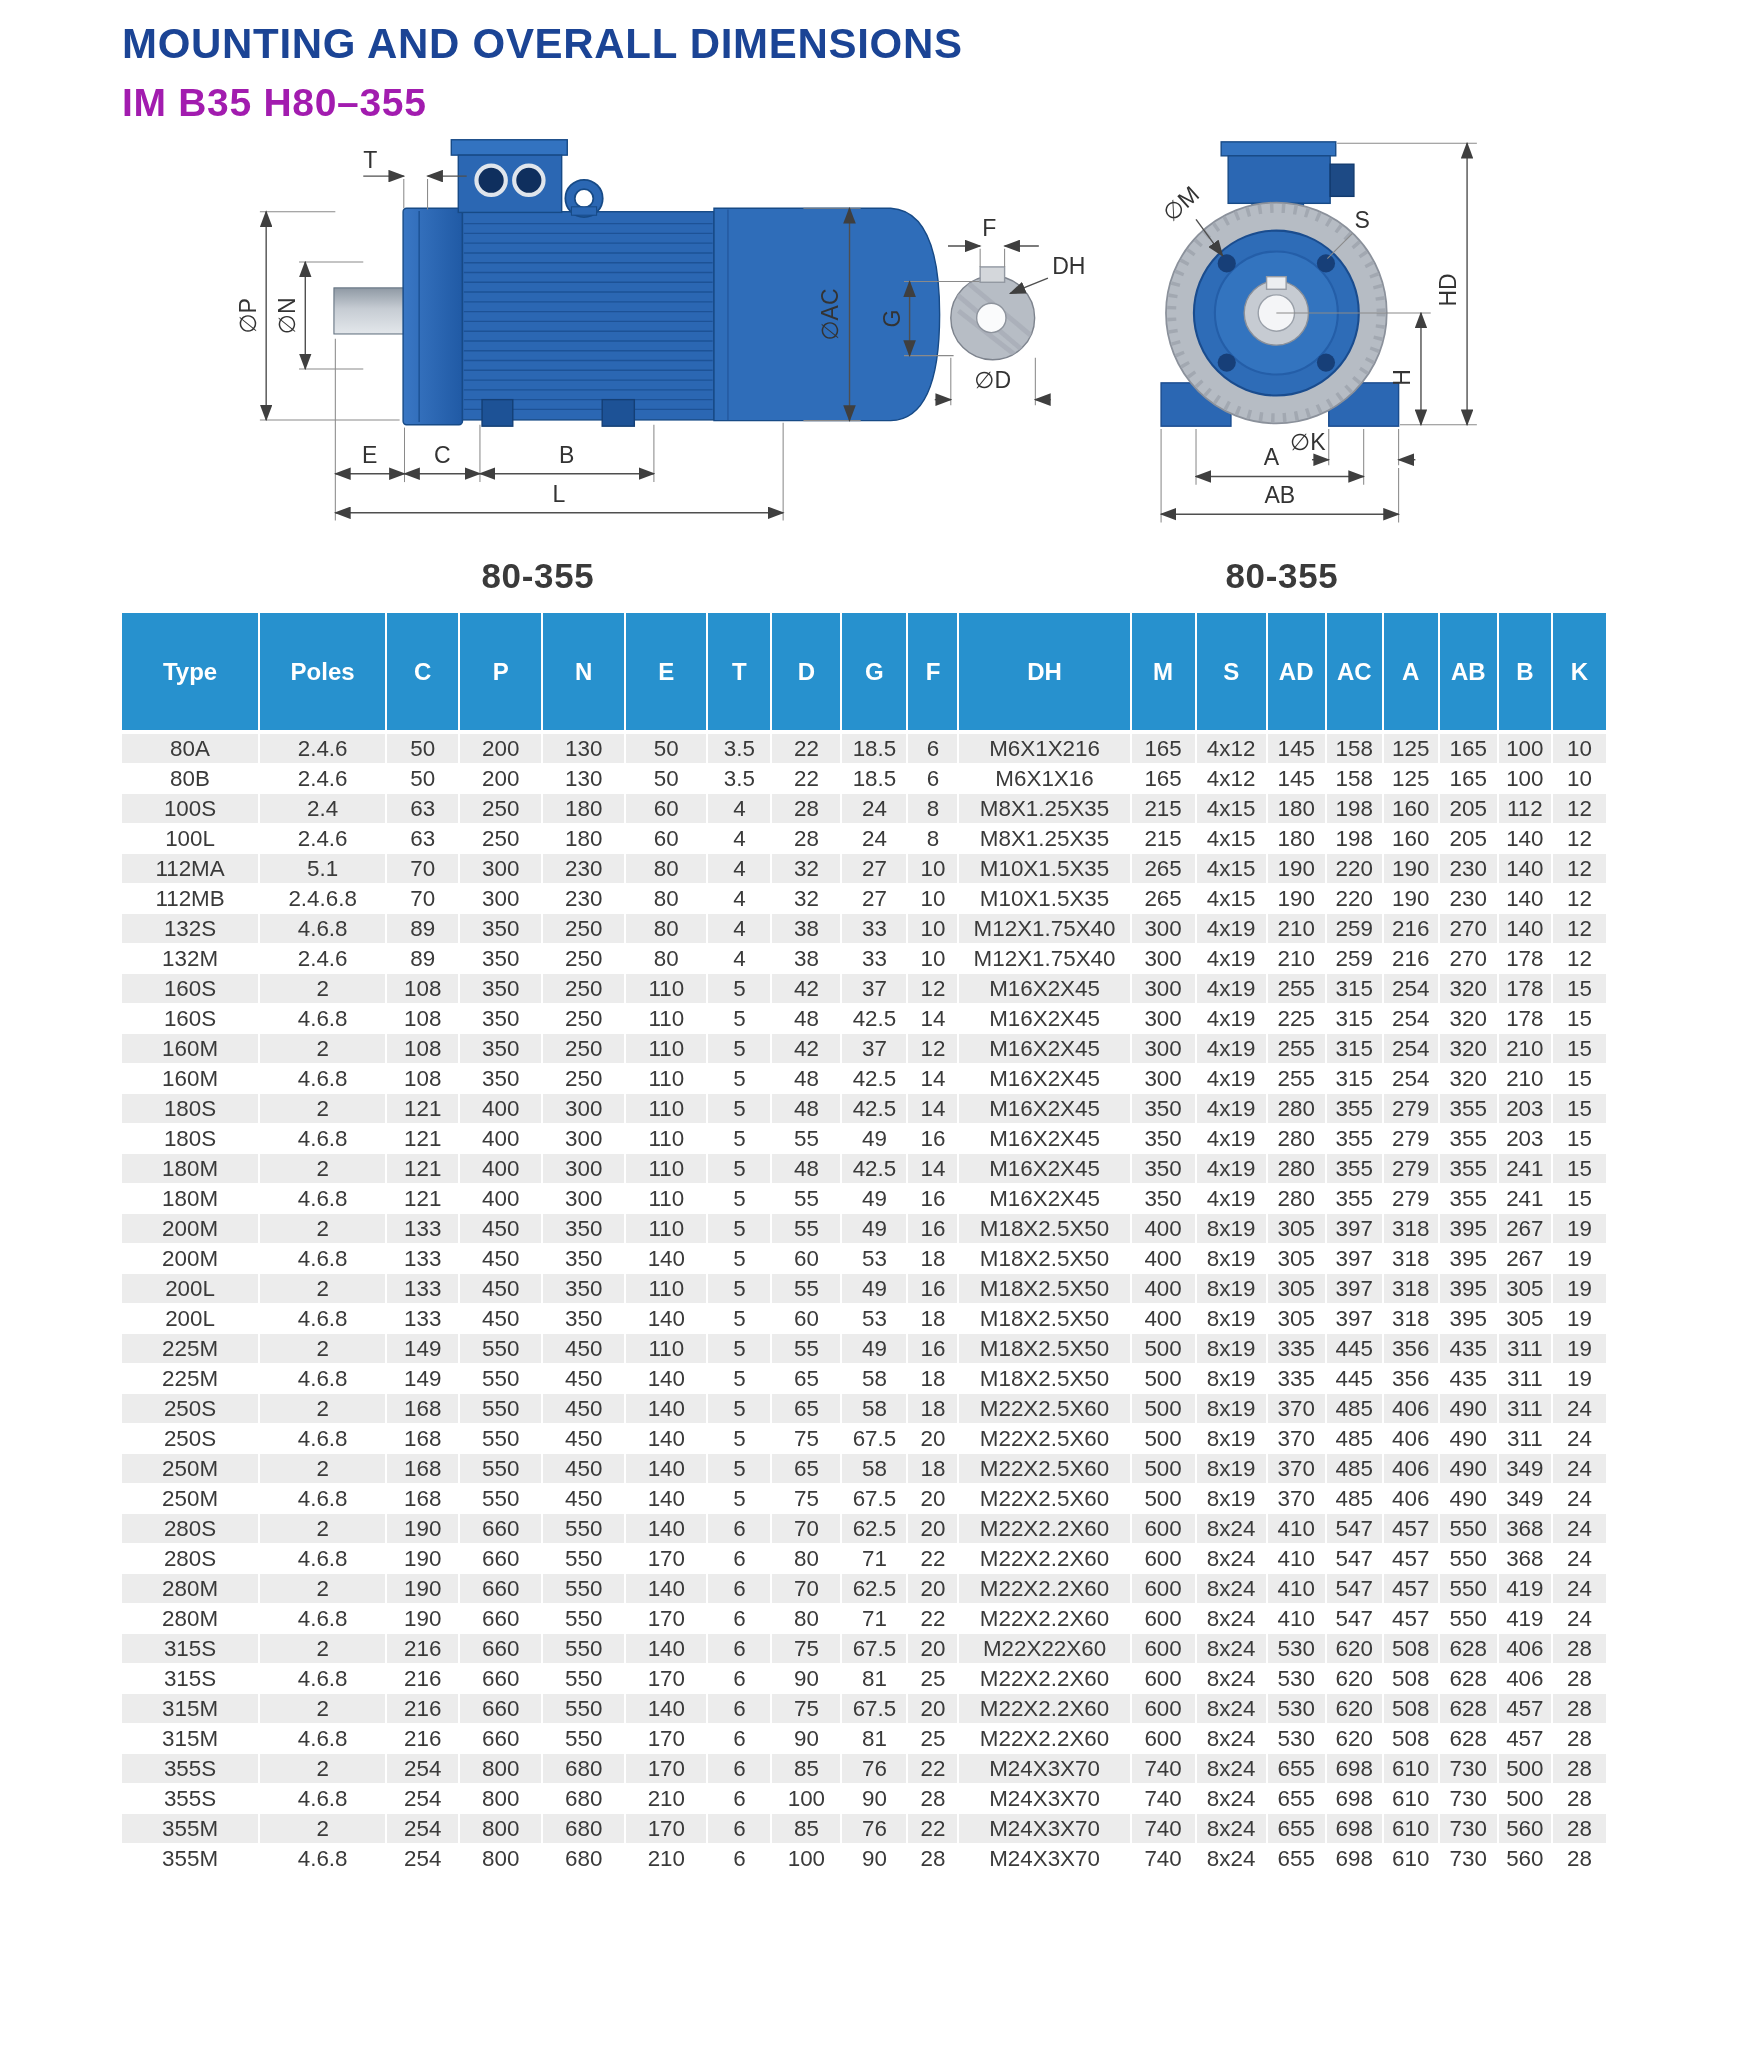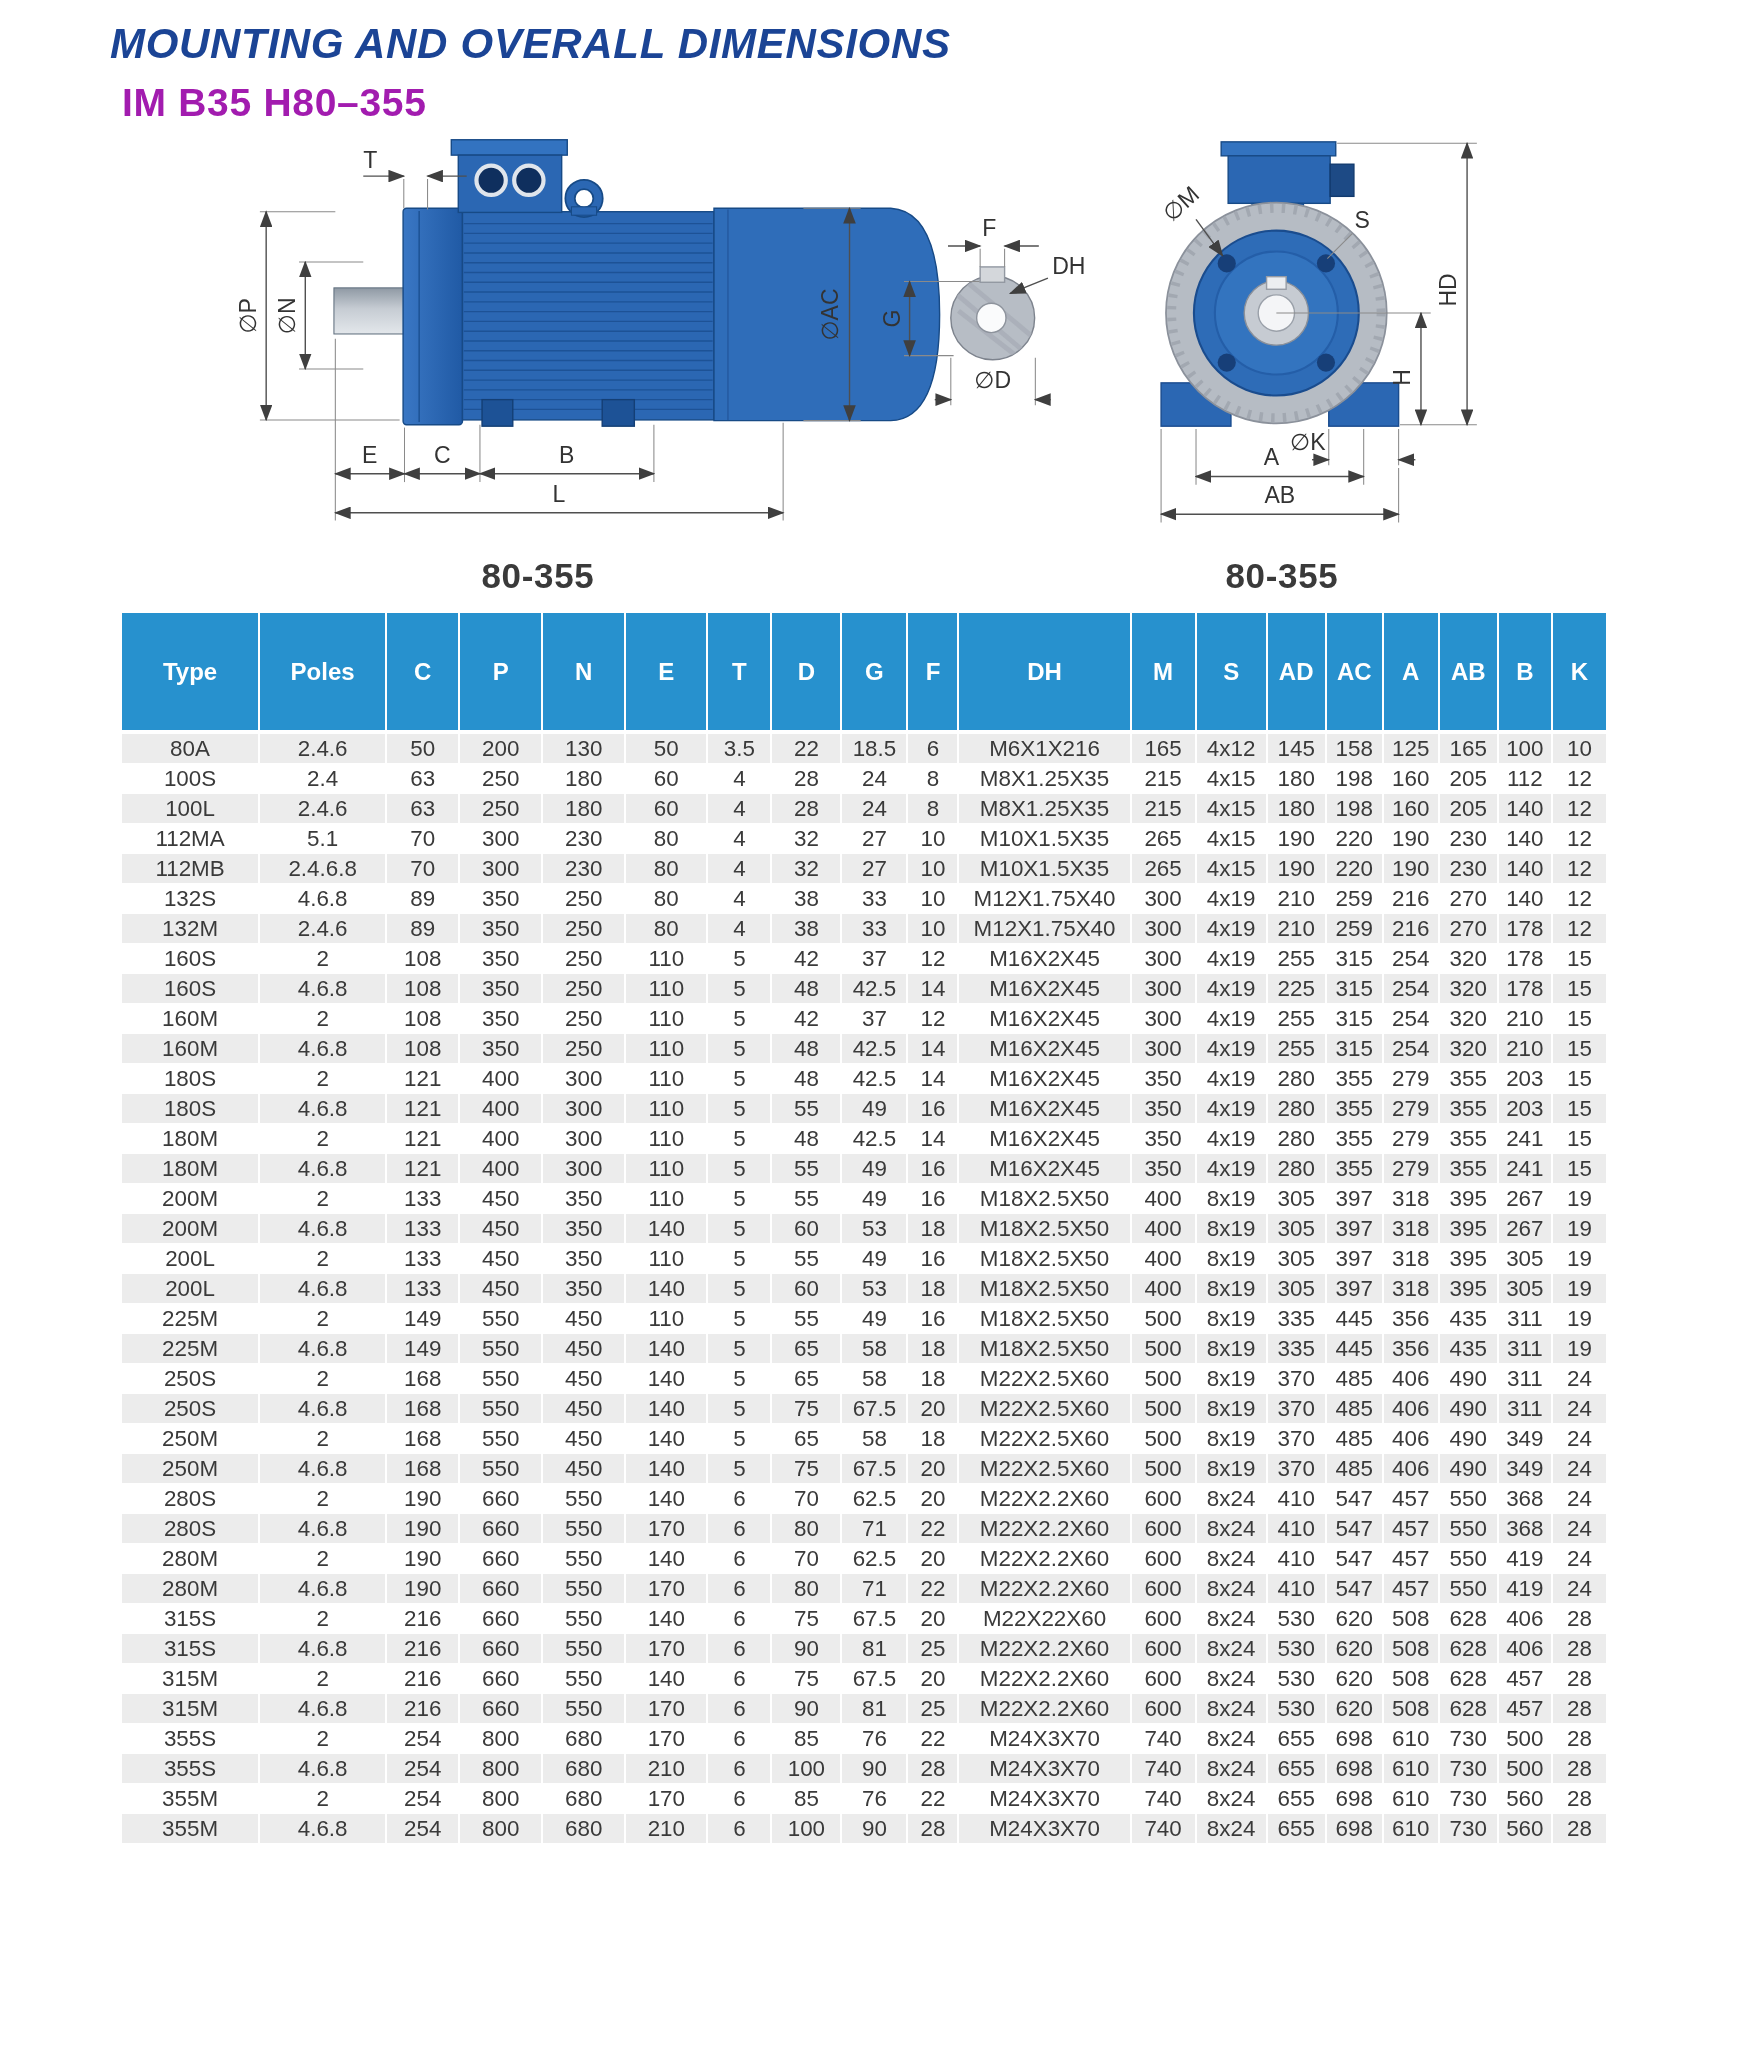--- a/index.html
+++ b/index.html
@@ -1,19 +1,19 @@
 <!DOCTYPE html>
 <html style="font-size:11.2px"><head>
 <meta charset="utf-8">
 <style>
   html,body{margin:0;padding:0;background:#fff;}
   .page{position:relative;width:1757px;height:2066px;background:#fff;overflow:hidden;
         font-family:"Liberation Sans",sans-serif;}
-  .title{position:absolute;left:110px;top:19.6px;font-size:42px;font-weight:bold;
-         color:#1b4495;letter-spacing:0.7px;white-space:nowrap;font-style:italic;}
+  .title{position:absolute;left:122px;top:19.6px;font-size:42px;font-weight:bold;
+         color:#1b4495;letter-spacing:0.7px;white-space:nowrap;}
   .subtitle{position:absolute;left:122px;top:81px;font-size:39px;font-weight:bold;
          color:#a21caf;letter-spacing:0.7px;white-space:nowrap;}
   svg.drawings{position:absolute;left:0;top:129px;}
   .dim{stroke:#4f4f4f;stroke-width:2;fill:none;}
   .ext{stroke:#8a8a8a;stroke-width:1.5;fill:none;}
   .dlab{font-size:33px;fill:#333;text-anchor:middle;}
   .cap{font-size:50px;font-weight:bold;fill:#3a3a3a;text-anchor:middle;letter-spacing:1px;}
   table.dims{position:absolute;left:122px;top:613px;border-collapse:separate;border-spacing:0;
         table-layout:fixed;width:1486px;}
   table.dims th{background:#2791ce;color:#fff;font-size:24px;font-weight:bold;height:101px;
@@ -289,20 +289,41 @@
           <td>165</td>
           <td>4x12</td>
           <td>145</td>
           <td>158</td>
           <td>125</td>
           <td>165</td>
           <td>100</td>
           <td>10</td>
         </tr>
         <tr>
+          <td>80B</td>
+          <td>2.4.6</td>
+          <td>50</td>
+          <td>200</td>
+          <td>130</td>
+          <td>50</td>
+          <td>3.5</td>
+          <td>22</td>
+          <td>18.5</td>
+          <td>6</td>
+          <td>M6X1X16</td>
+          <td>165</td>
+          <td>4x12</td>
+          <td>145</td>
+          <td>158</td>
+          <td>125</td>
+          <td>165</td>
+          <td>100</td>
+          <td>10</td>
+        </tr>
+        <tr>
           <td>100S</td>
           <td>2.4</td>
           <td>63</td>
           <td>250</td>
           <td>180</td>
           <td>60</td>
           <td>4</td>
           <td>28</td>
           <td>24</td>
           <td>8</td>

